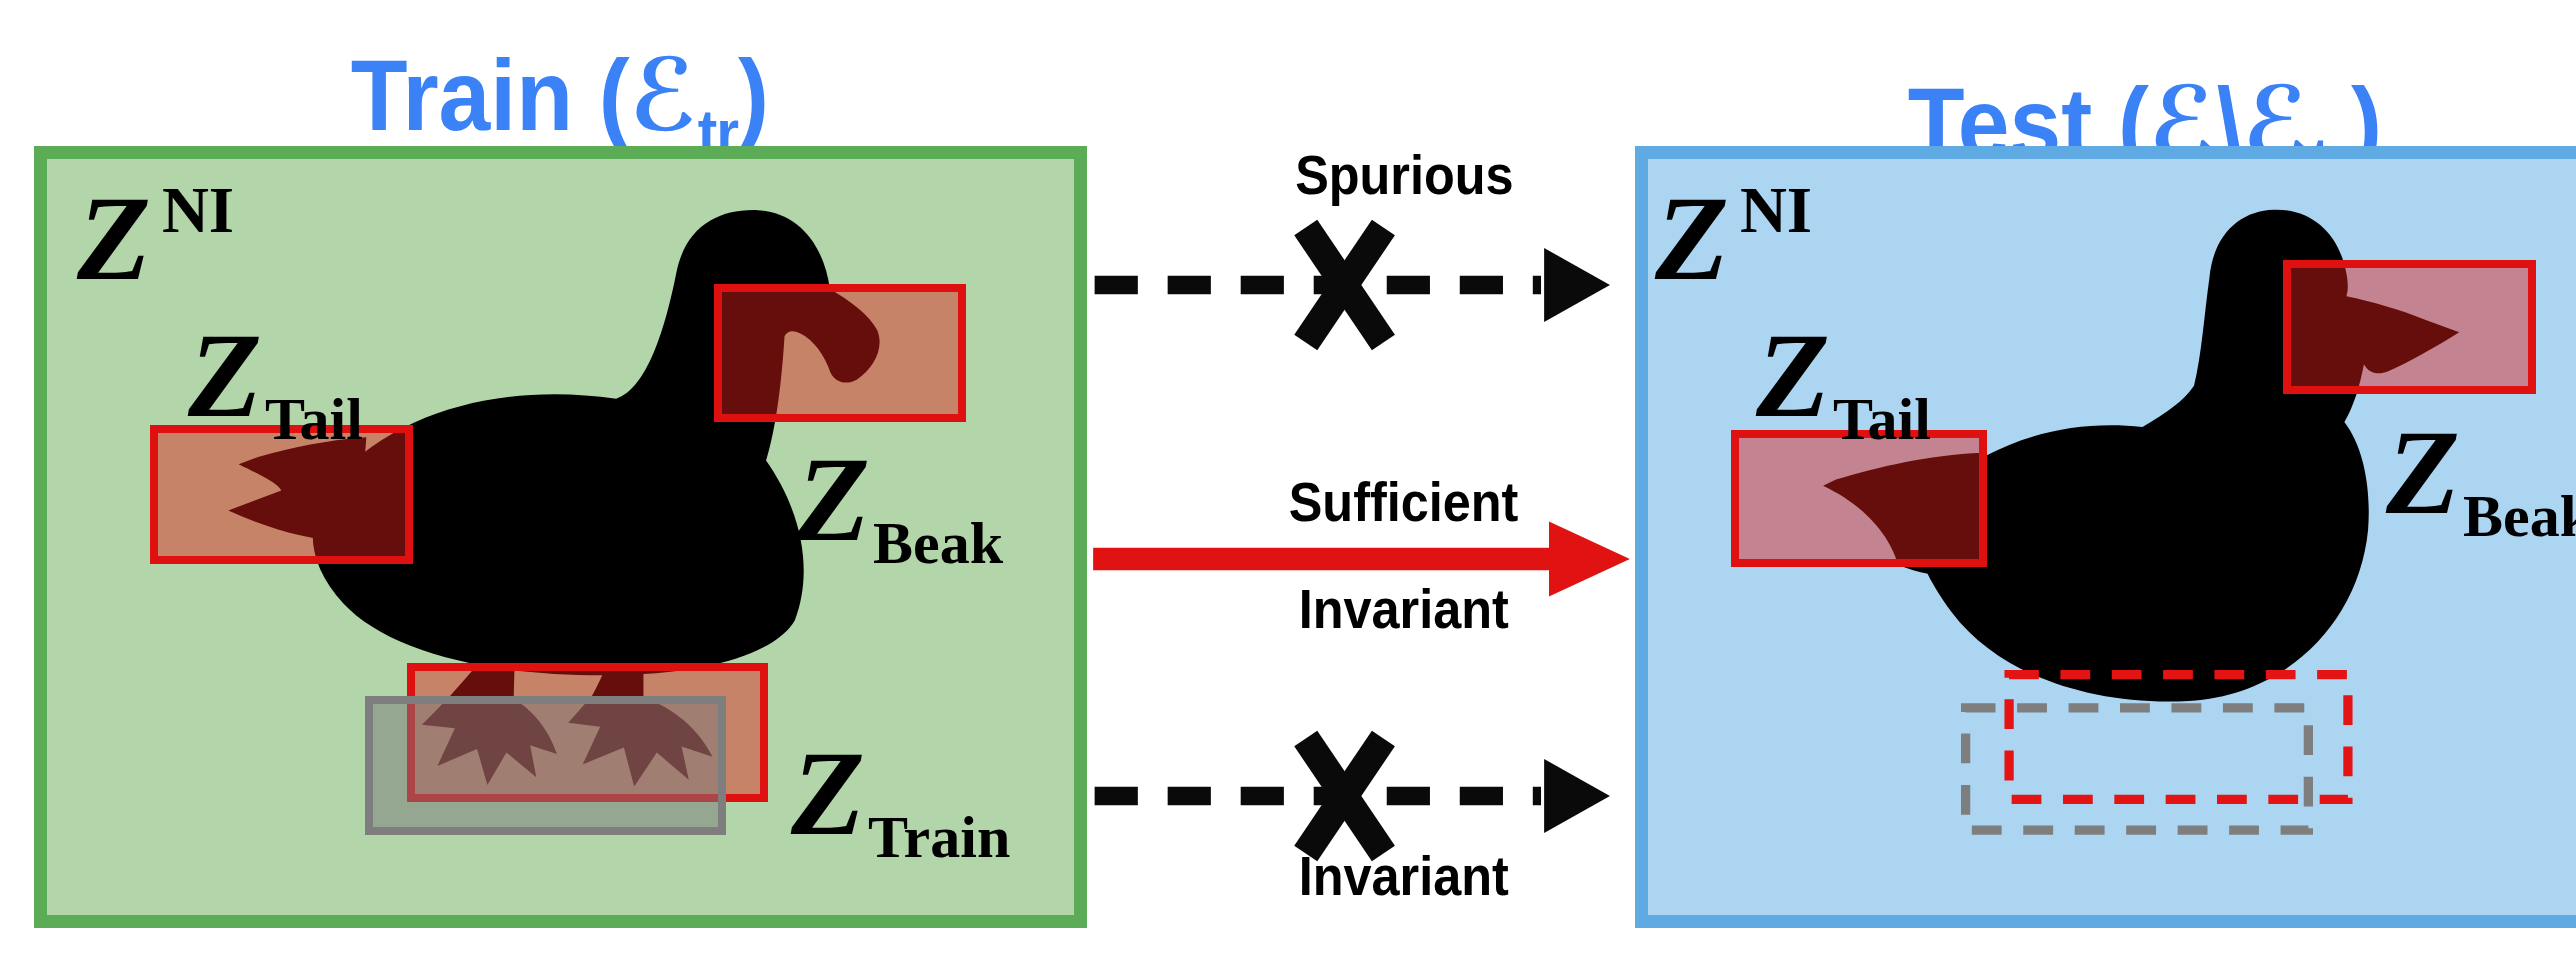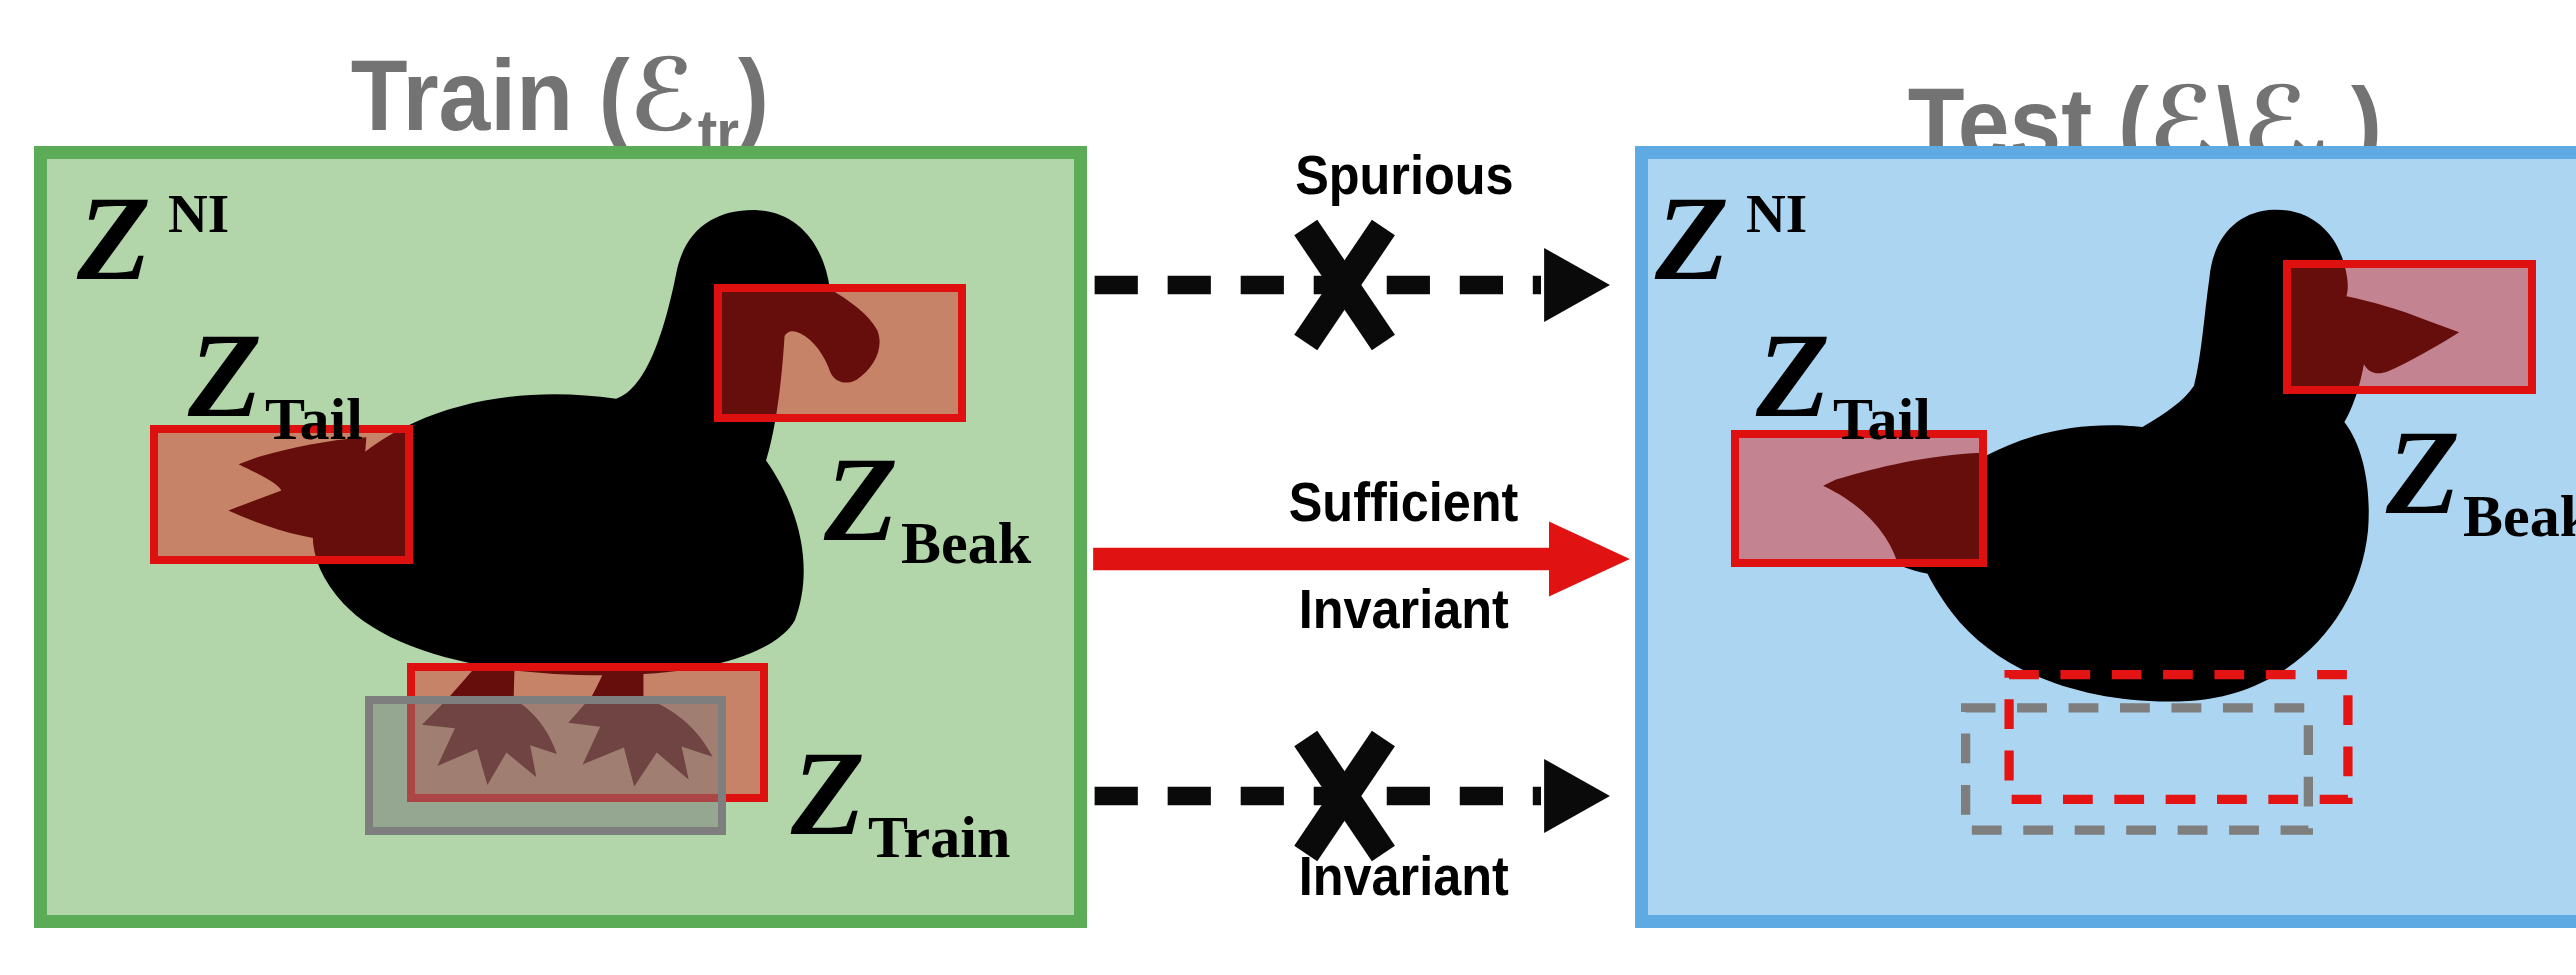--- a/index.html
+++ b/index.html
@@ -7,34 +7,34 @@
        font-family:"Liberation Sans",sans-serif;}
   *{box-sizing:border-box;}
 
   
   .panel{position:absolute;top:146px;height:782px;}
   #train-panel{left:34px;width:1053px;border:13.4px solid #5cab57;background:#b2d5a9;}
   #test-panel{left:1635px;width:1018px;border:13.4px solid #5faae2;background:#acd5f2;}
 
   
   .title{position:absolute;top:43px;width:824px;text-align:center;
-         font-weight:700;font-size:100px;line-height:1.05;color:#737373;white-space:nowrap;}
+         font-weight:700;font-size:100px;line-height:1.05;color:#3b82f6;white-space:nowrap;}
   .title .squeeze{display:inline-block;transform:scaleX(.93);transform-origin:50% 50%;}
   .title .sym{font-family:"DejaVu Sans","DejaVu Serif",serif;font-weight:700;}
   .title .tsub{font-size:63px;position:relative;top:24px;letter-spacing:-1px;}
   #train-title{left:148px;}
   #test-title{left:1733px;margin-top:28px;}
 
   
   .zlabel{position:absolute;color:#000;white-space:nowrap;line-height:1;}
   .zbase{font-family:"Liberation Serif",serif;font-style:italic;font-weight:700;font-size:121px;}
   .zsub{font-family:"Liberation Serif",serif;font-weight:700;font-size:60px;
         position:relative;top:23px;margin-left:3.1px;margin-top:47px;}
-  .zsup{font-family:"Liberation Serif",serif;font-weight:700;font-size:55px;
-        position:relative;top:-47px;margin-left:17px;}
+  .zsup{font-family:"Liberation Serif",serif;font-weight:700;font-size:65px;
+        position:relative;top:-47px;margin-left:11px;}
 
   
   .fbox{position:absolute;}
   .fbox.red{border:8.2px solid #df1010;background:rgba(225,30,25,0.45);}
   .fbox.gray{border:8.2px solid #7e7e7e;background:rgba(122,122,122,0.50);}
 
   
   .mid-label{position:absolute;left:1132px;width:544px;text-align:center;
              font-weight:700;font-size:56px;line-height:1.06;color:#000;white-space:nowrap;}
   .mid-label .squeeze{display:inline-block;transform:scaleX(.9);transform-origin:50% 50%;}
@@ -61,21 +61,21 @@
 <div class="fbox red" id="train-tail-box" style="left:150px;top:425px;width:263px;height:139px;"></div>
 <div class="fbox red" id="train-feet-box-red" style="left:407px;top:663px;width:361px;height:139px;"></div>
 <div class="fbox gray" id="train-feet-box-gray" style="left:365px;top:696px;width:361px;height:139px;"></div>
 
 <div class="zlabel" style="left:77px;top:178px;">
   <span class="zbase">Z</span><span class="zsup">NI</span>
 </div>
 <div class="zlabel" style="left:188px;top:315px;">
   <span class="zbase">Z</span><span class="zsub">Tail</span>
 </div>
-<div class="zlabel" style="left:824px;top:439px;">
+<div class="zlabel" style="left:796px;top:439px;">
   <span class="zbase">Z</span><span class="zsub">Beak</span>
 </div>
 <div class="zlabel" style="left:791px;top:733px;">
   <span class="zbase">Z</span><span class="zsub">Train</span>
 </div>
 
 <div class="mid-label" id="spurious-label" style="top:145px;">
   <span class="squeeze">Spurious</span>
 </div>
 

